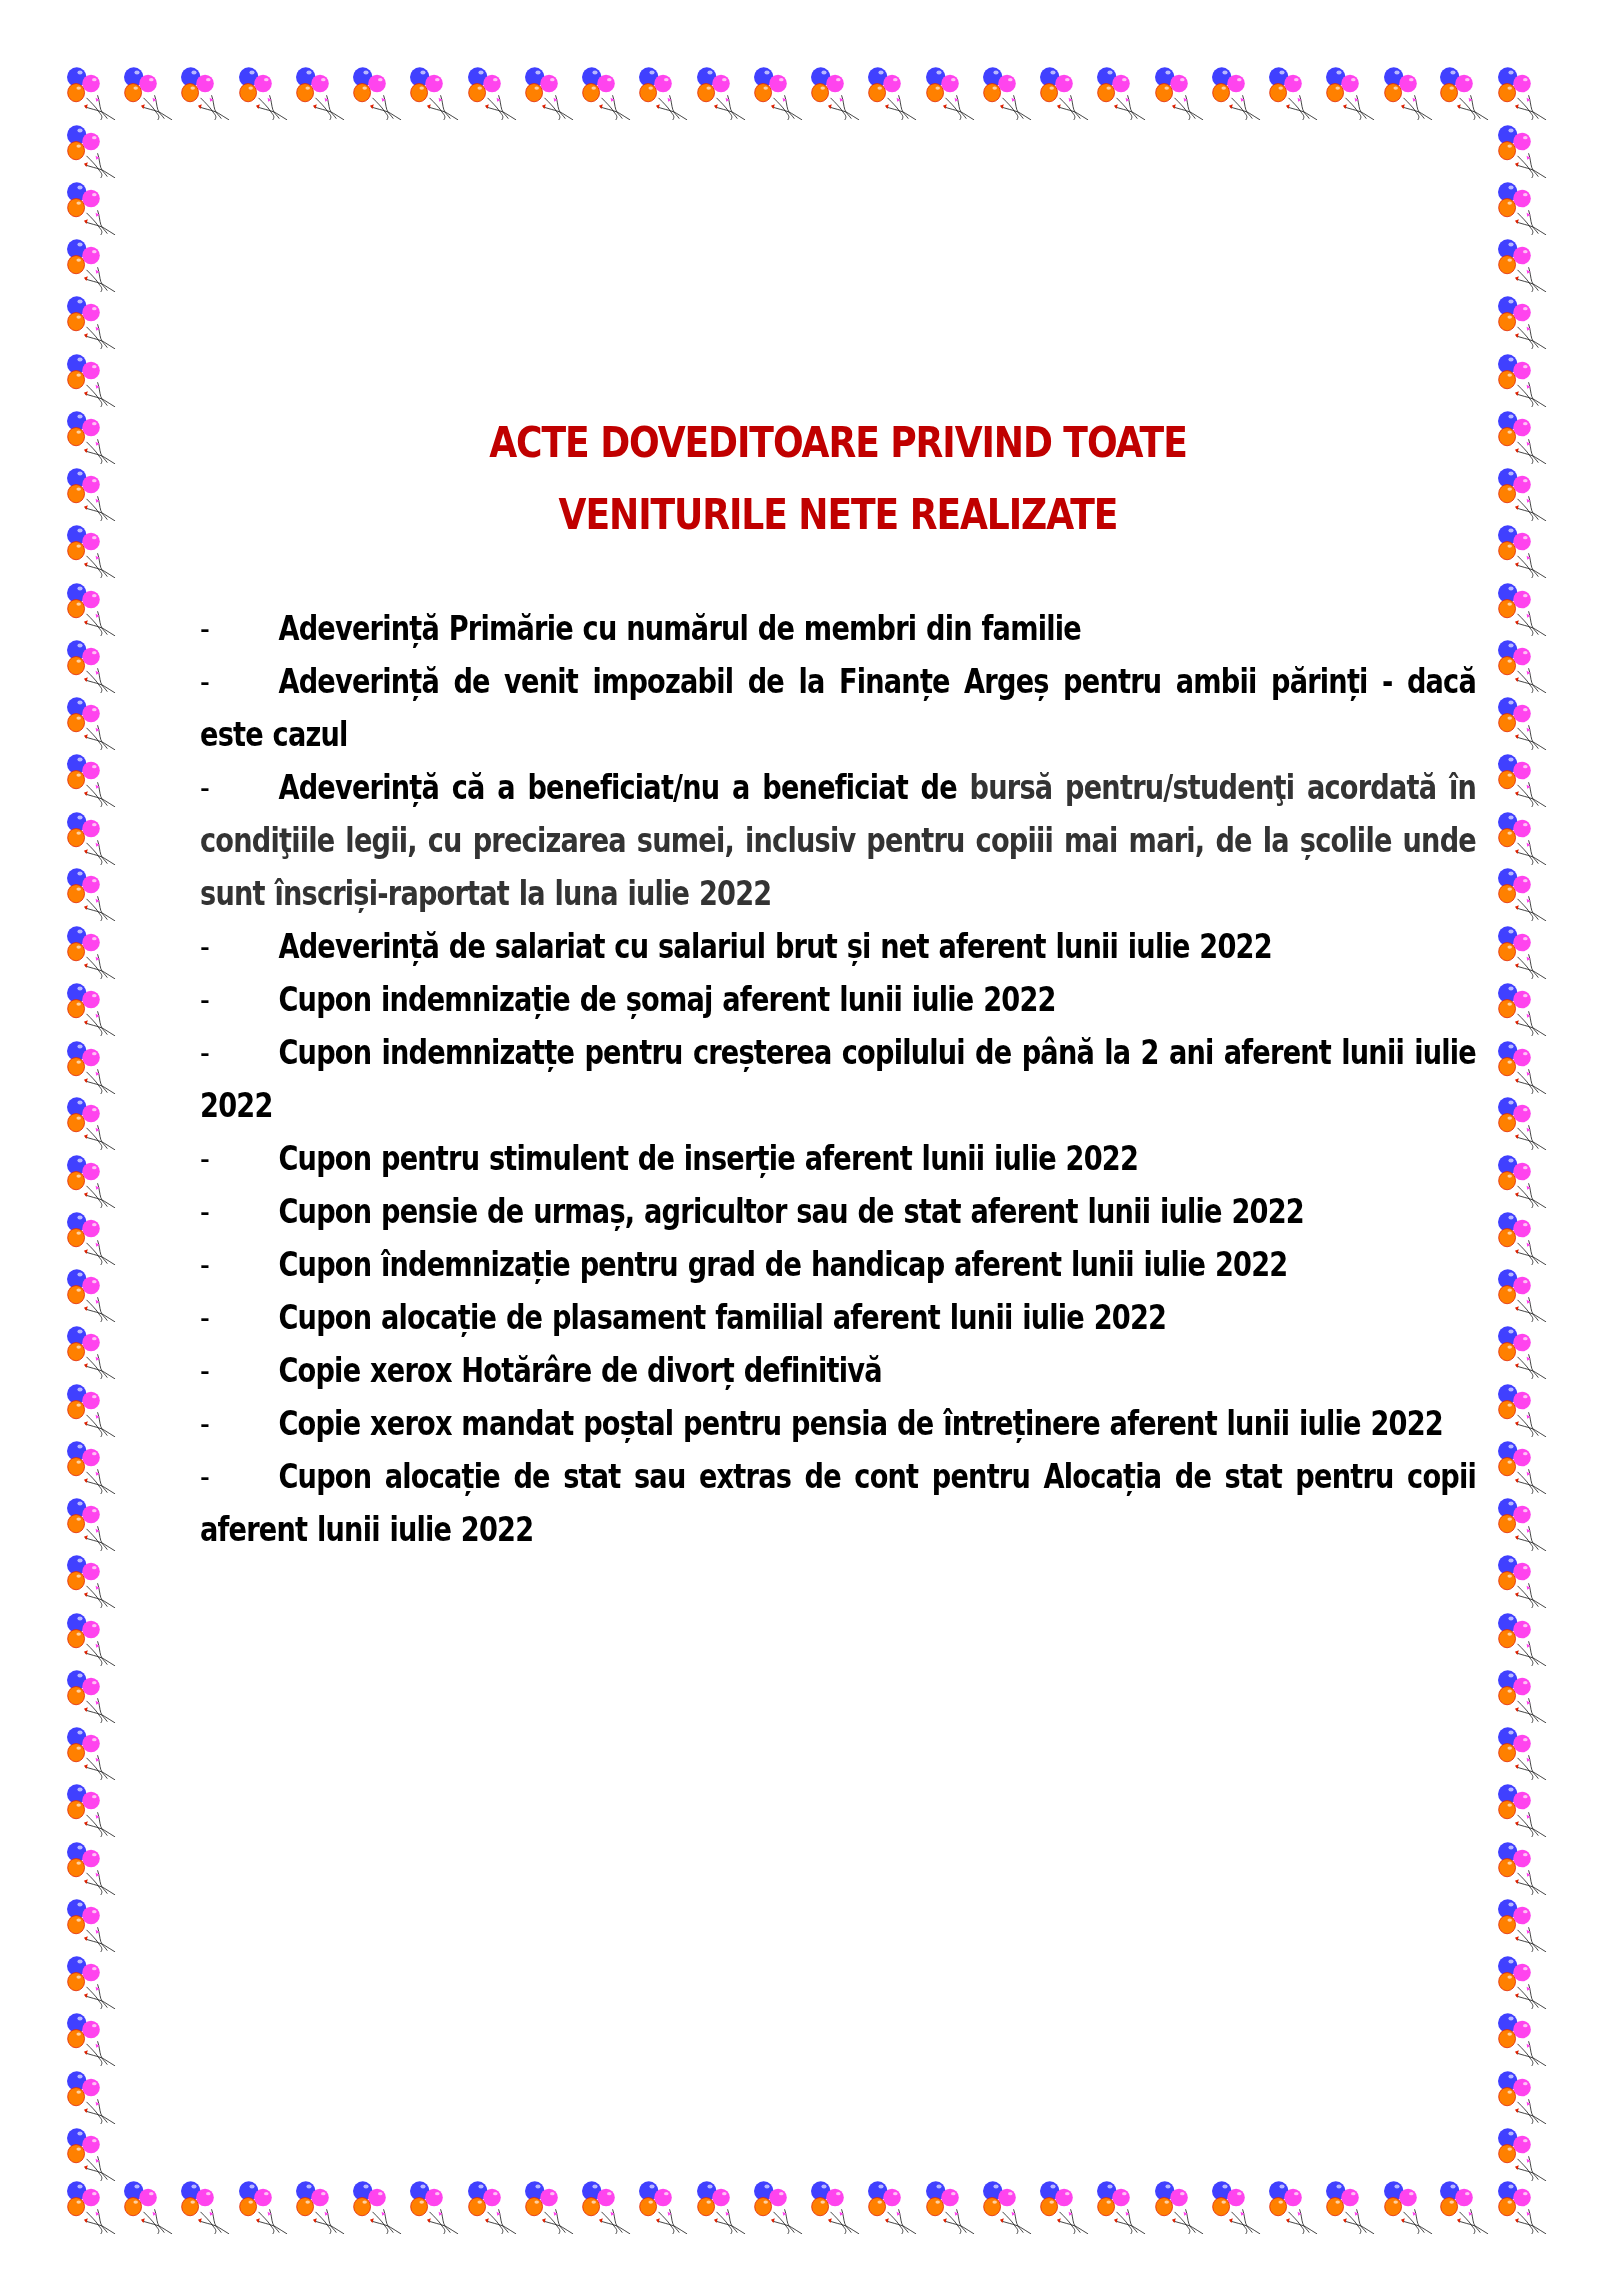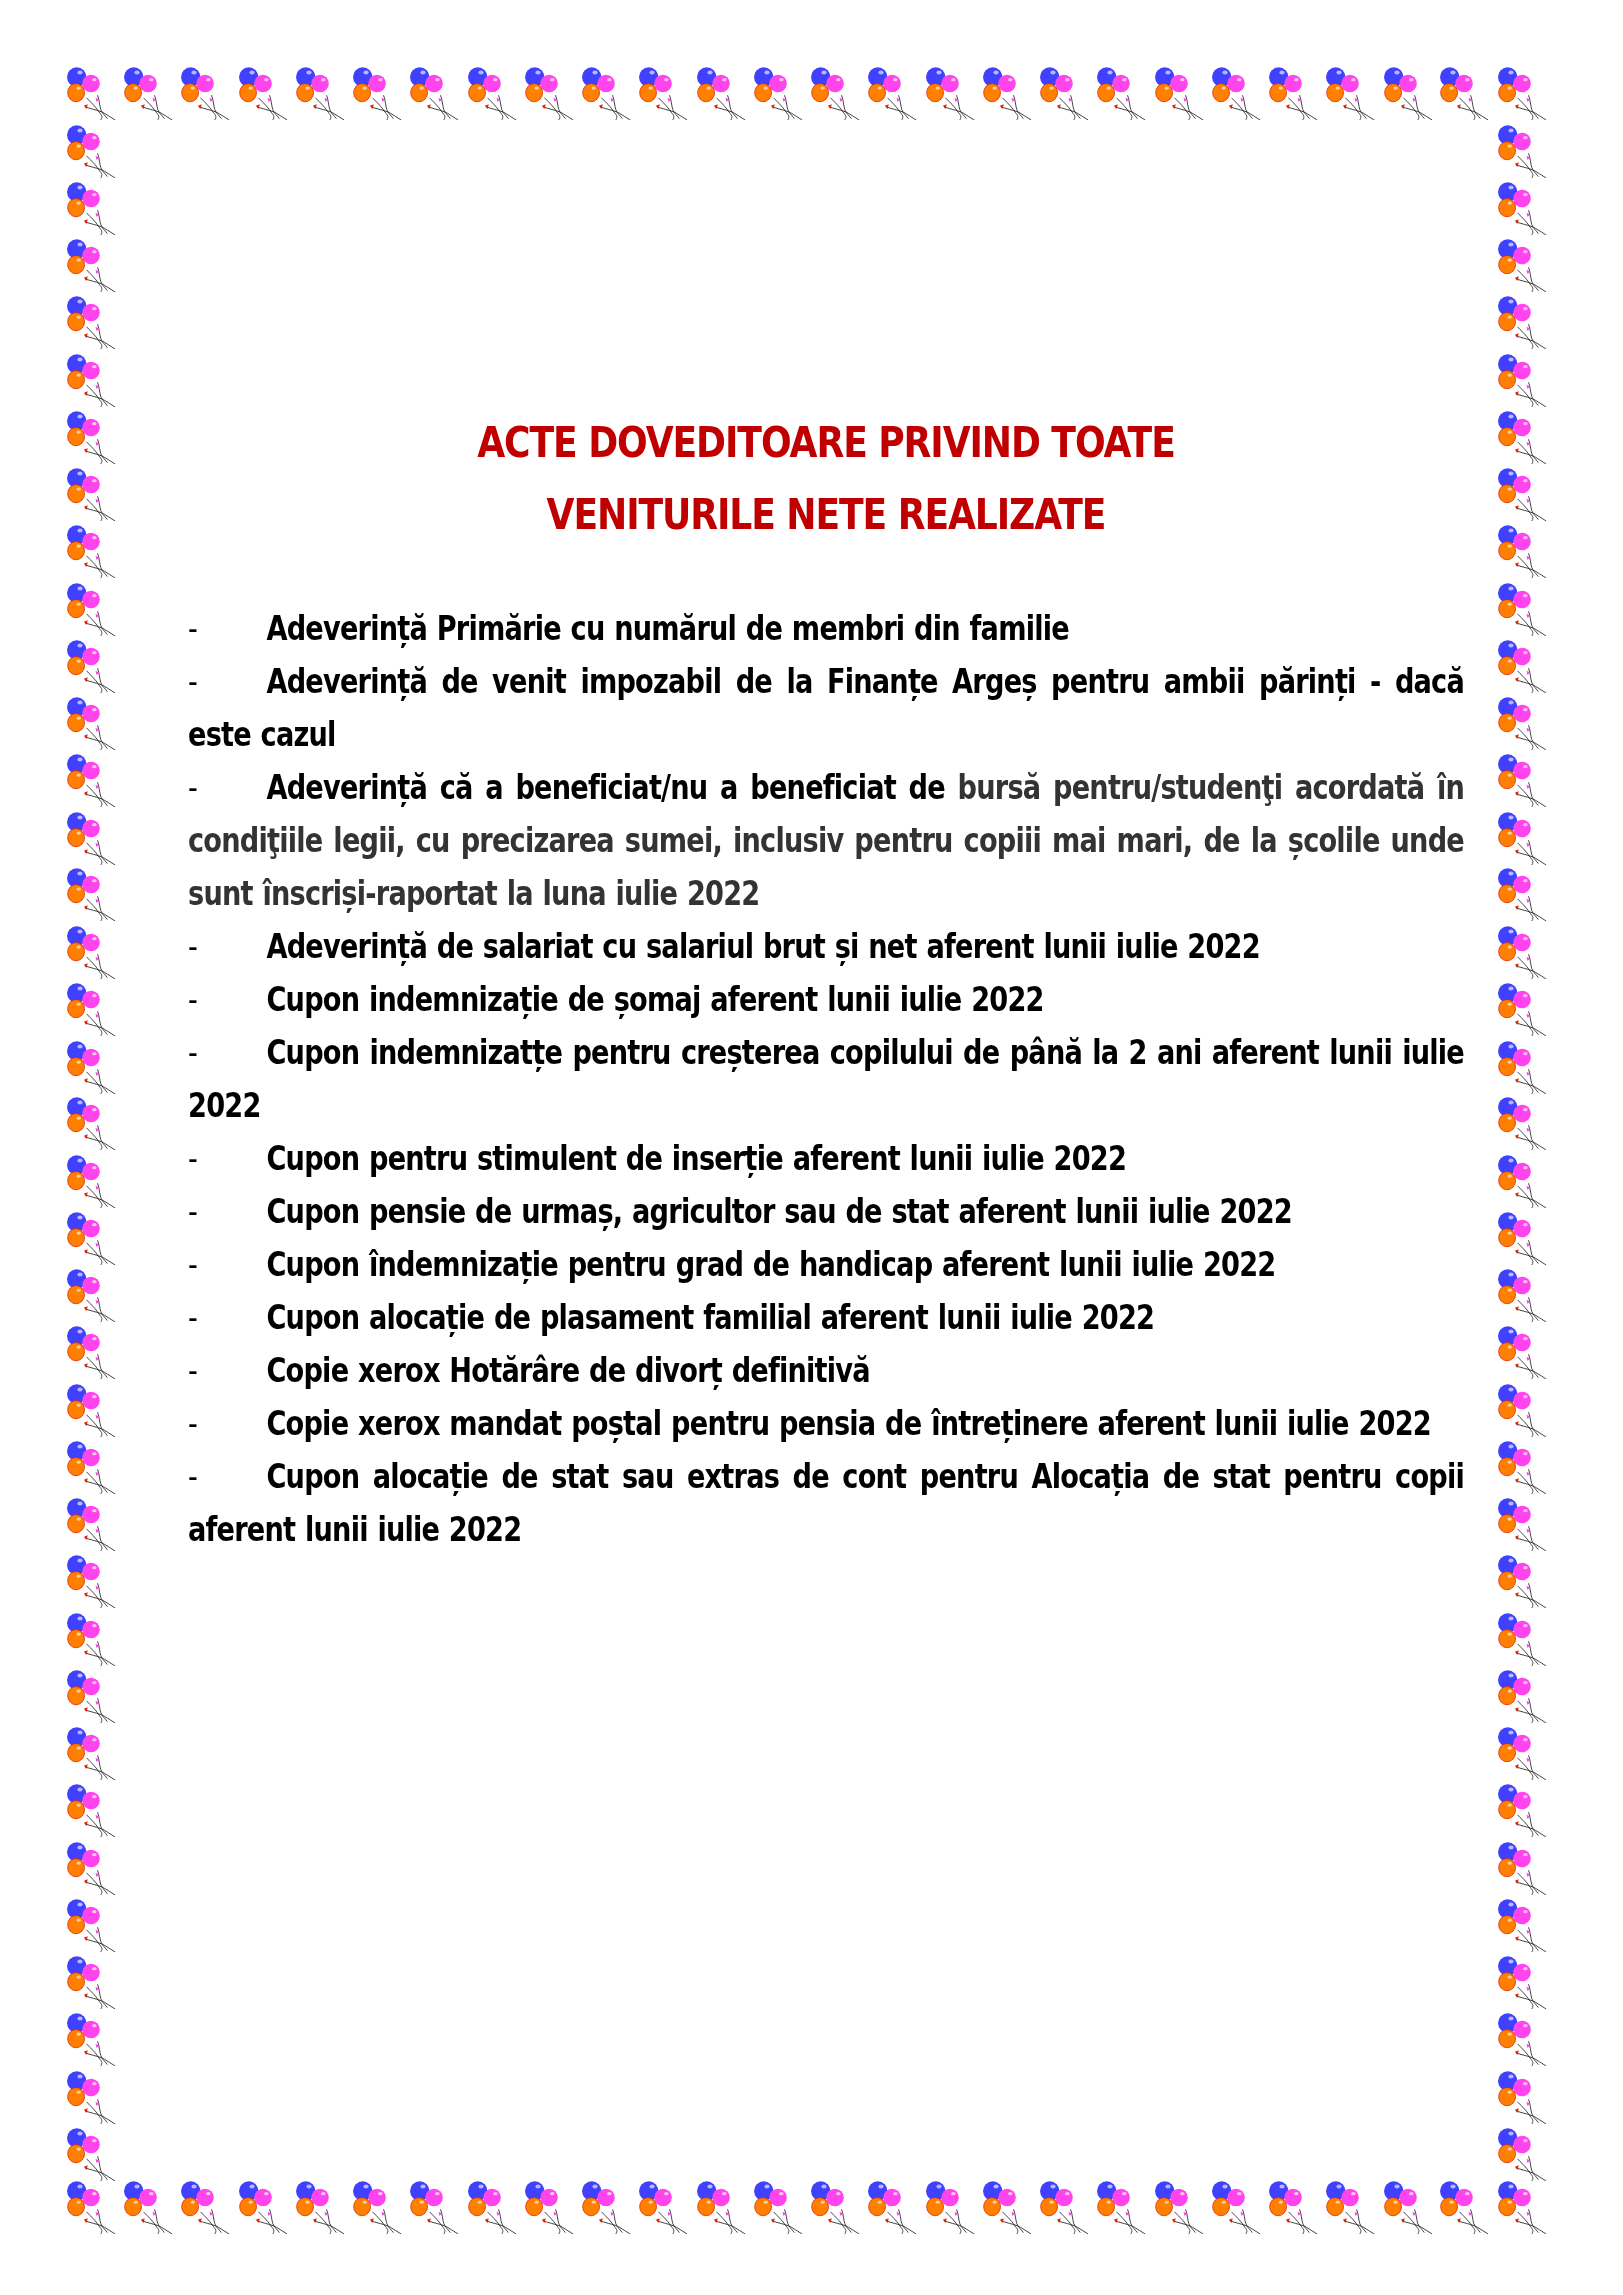--- a/index.html
+++ b/index.html
@@ -21,21 +21,21 @@
       height: 2295px;
       pointer-events: none;
     }
     .balloon-tile {
       position: absolute;
       width: 52px;
       height: 56px;
     }
     .page-content {
       position: absolute;
-      left: 188px;
+      left: 200px;
       top: 406px;
       width: 1276px;
     }
     .title {
       color: #c00000;
       font-weight: bold;
       text-align: center;
       font-size: 43px;
       line-height: 72px;
       margin: 0;

